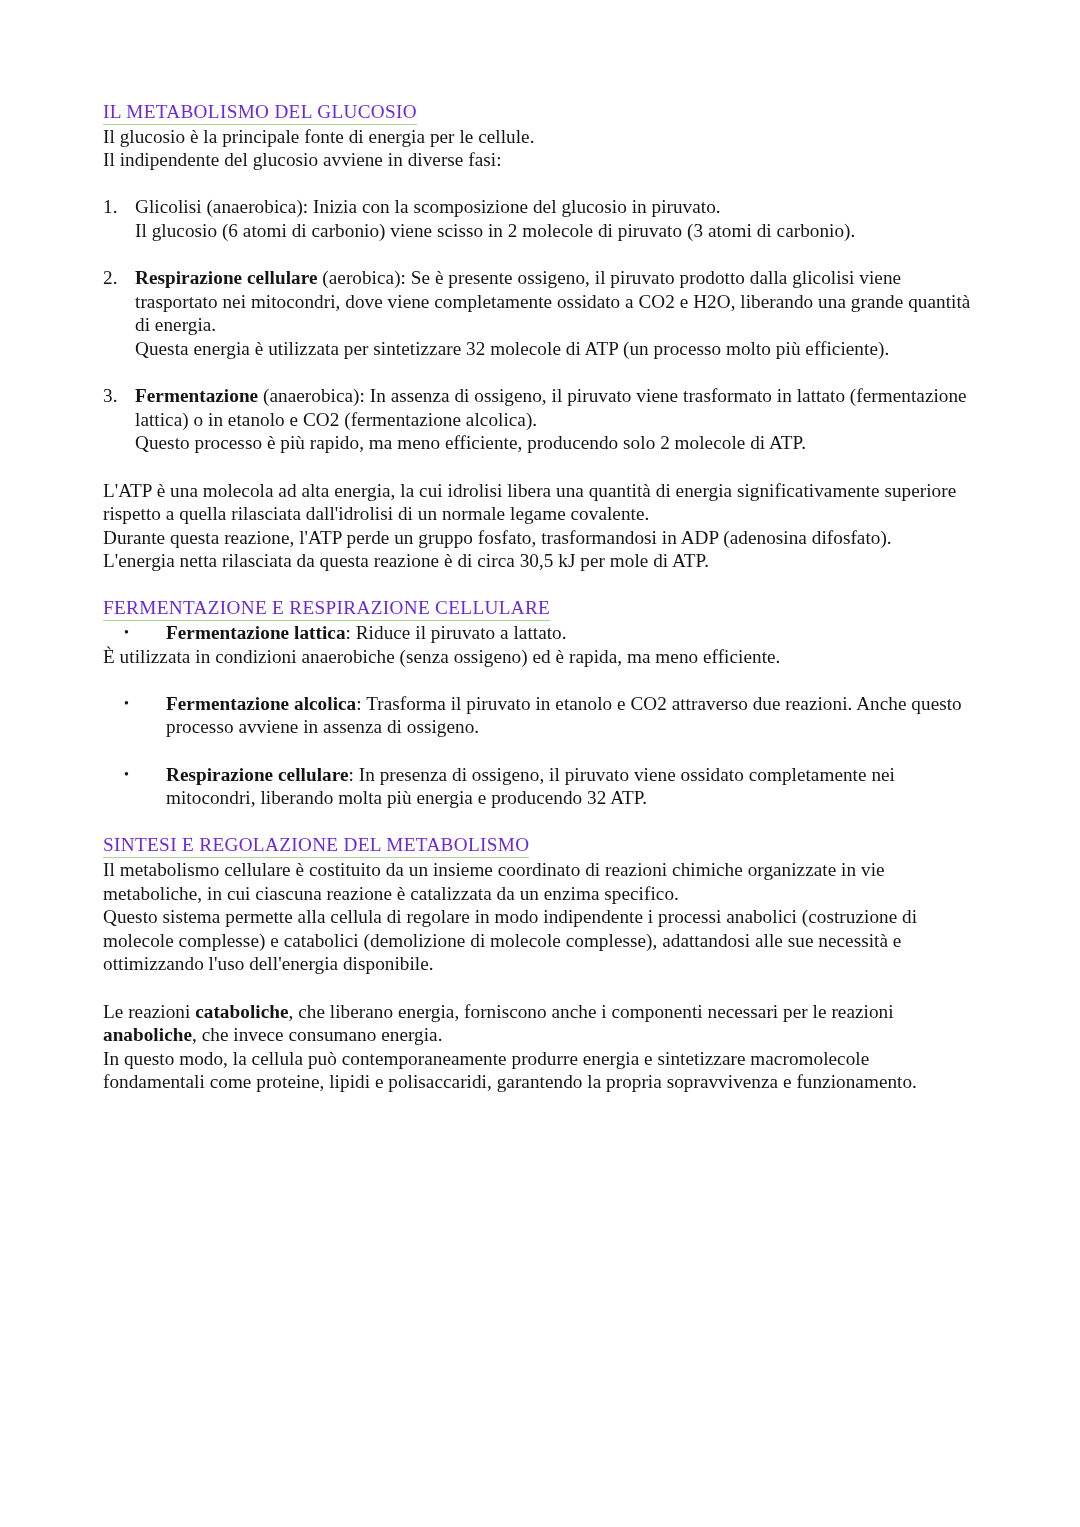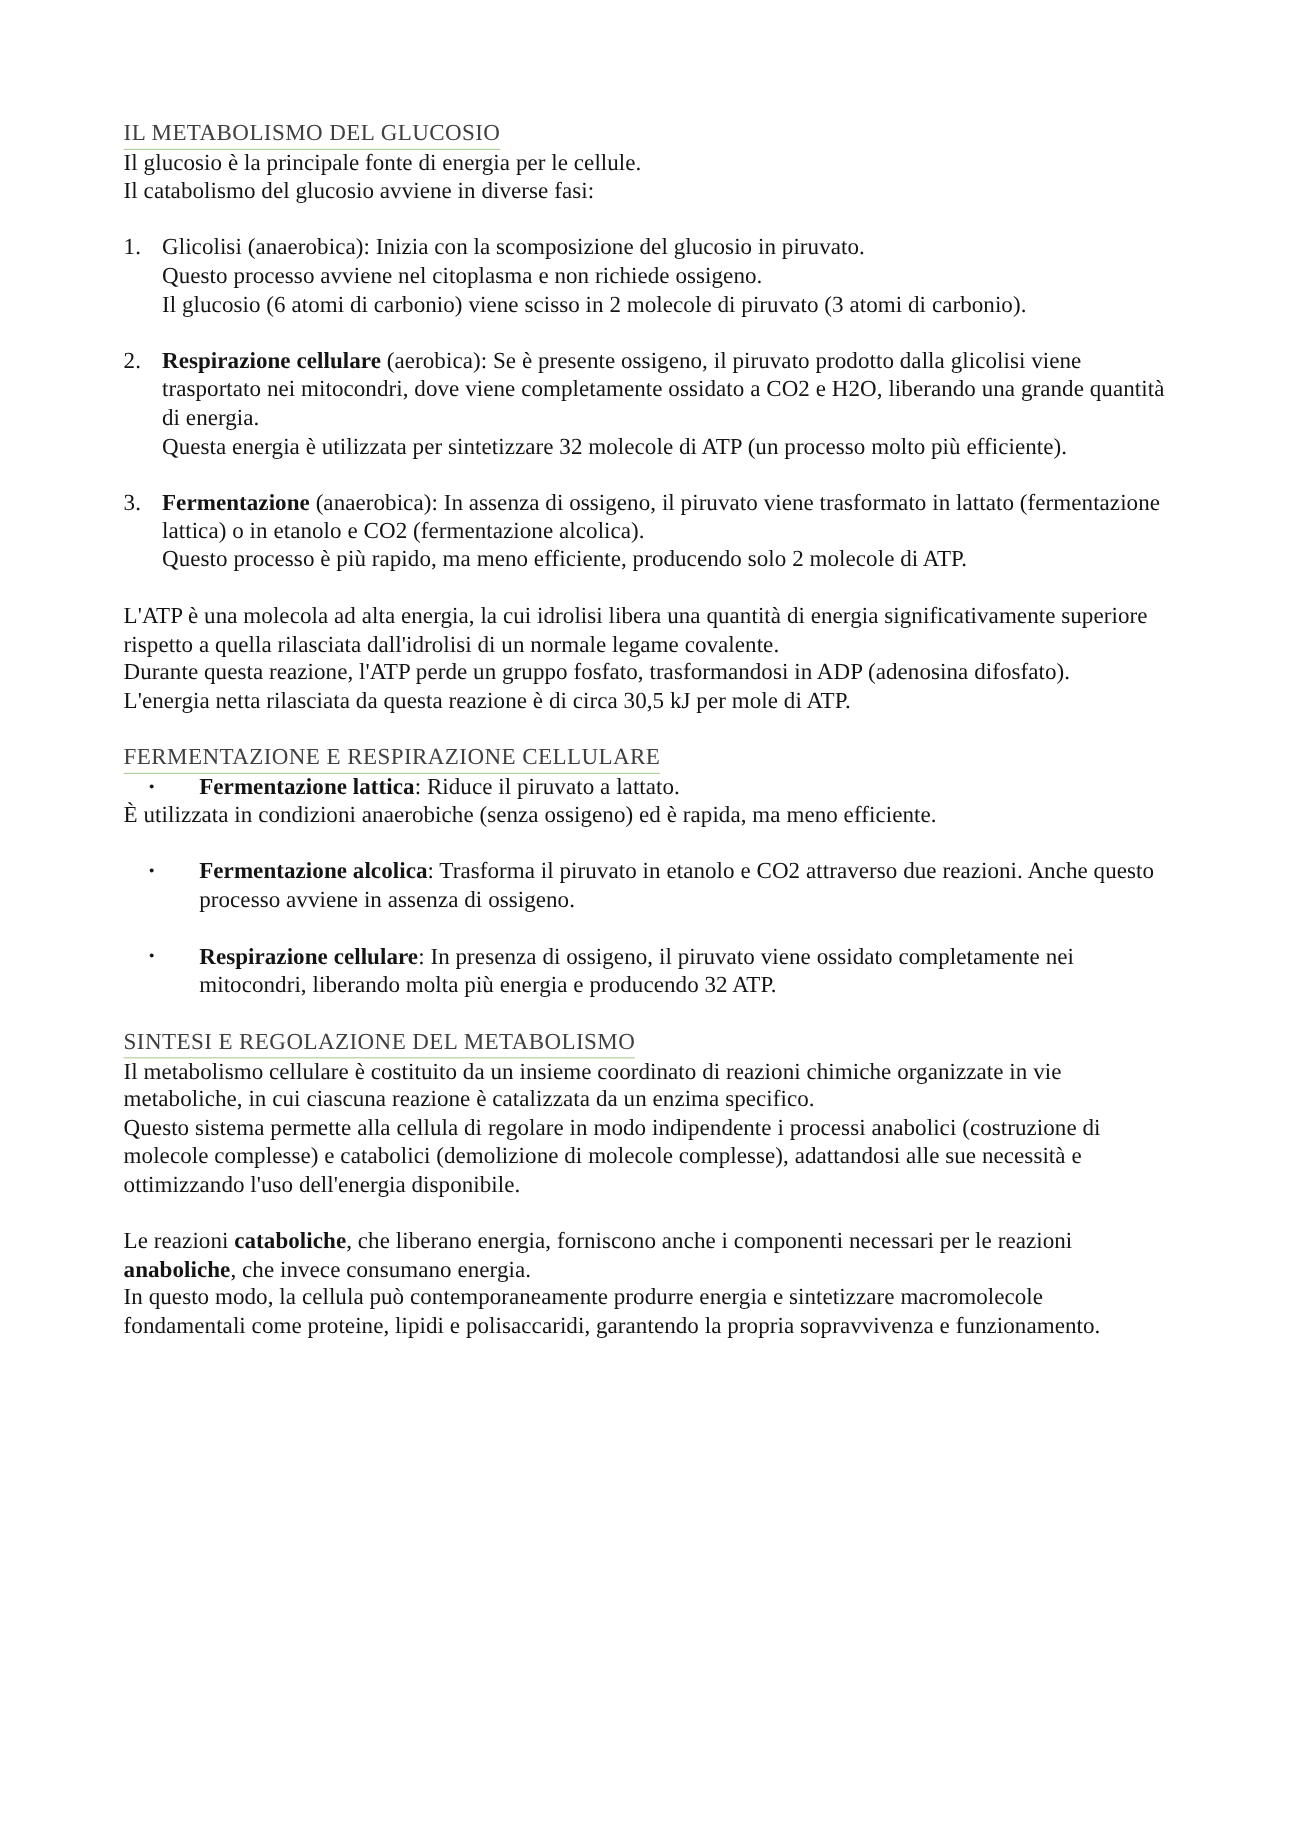--- a/index.html
+++ b/index.html
@@ -28,21 +28,21 @@
     line-height: 23.6px;
     color: #141414;
     letter-spacing: 0.05px;
   }
   h2.section-heading {
     font-size: 19.2px;
     line-height: 23.6px;
     font-weight: normal;
     margin: 0;
     padding: 0;
-    color: #404040;
+    color: #6d28d9;
     display: inline-block;
     border-bottom: 1.5px solid #b3d19c;
     letter-spacing: 0.35px;
   }
   .heading-row {
     margin: 0;
     padding: 0;
     line-height: 23.6px;
   }
   p.para {
@@ -98,30 +98,29 @@
 <body>
 
 <div class="page">
   <div class="doc-body">
 
     <div class="heading-row">
       <h2 class="section-heading">IL METABOLISMO DEL GLUCOSIO</h2>
     </div>
 
     <p class="para">Il glucosio è la principale fonte di energia per le cellule.</p>
-    <p class="para">Il catabolismo del glucosio avviene in diverse fasi:</p>
+    <p class="para">Il indipendente del glucosio avviene in diverse fasi:</p>
 
     <div class="spacer-line"></div>
 
     <ol class="num-list">
 
       <li>
         <span class="marker">1.</span>
         <span style="font-weight:normal">Glicolisi</span><span> (anaerobica): Inizia con la scomposizione del glucosio in piruvato.</span>
-        <div>Questo processo avviene nel citoplasma e non richiede ossigeno.</div>
         <div>Il glucosio (6 atomi di carbonio) viene scisso in 2 molecole di piruvato (3 atomi di carbonio).</div>
       </li>
 
       <li>
         <span class="marker">2.</span>
         <span style="font-weight:bold">Respirazione cellulare</span><span> (aerobica): Se è presente ossigeno, il piruvato prodotto dalla glicolisi viene trasportato nei mitocondri, dove viene completamente ossidato a CO2 e H2O, liberando una grande quantità di energia.</span>
         <div>Questa energia è utilizzata per sintetizzare 32 molecole di ATP (un processo molto più efficiente).</div>
       </li>
 
       <li>

